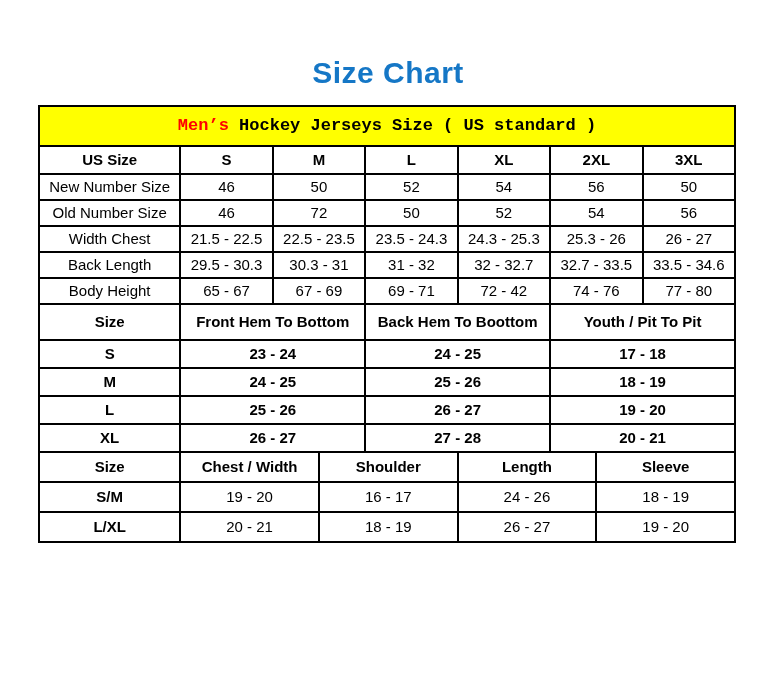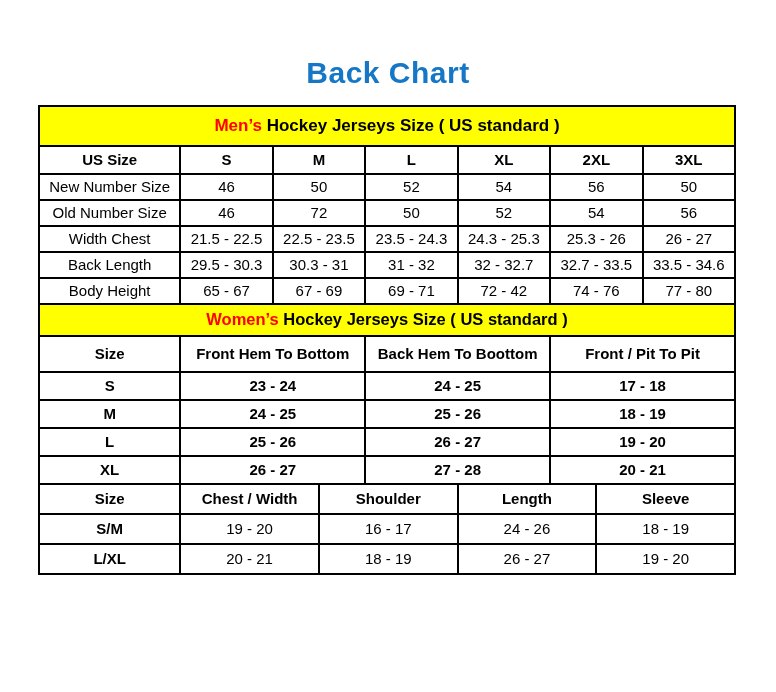--- a/index.html
+++ b/index.html
@@ -24,20 +24,21 @@
     margin: 15px 0 0 38px;
   }
   .banner {
     background: #ffff00;
     border: 2px solid #000;
     text-align: center;
     font-weight: 700;
     font-size: 17px;
     padding: 9px 2px;
     line-height: 1.2;
+    font-family: Liberation Mono, monospace;
   }
   .banner.compact { padding: 5px 2px; font-size: 16.5px; }
   .banner .hl { color: #ff0000; }
   .chart > .banner:not(:first-child) { margin-top: -2px; }
   table.tbl {
     width: 100%;
     border-collapse: collapse;
     table-layout: fixed;
     margin-top: -2px;
   }
@@ -63,21 +64,21 @@
     text-decoration-style: wavy;
     text-decoration-color: #cc0000;
     text-decoration-thickness: 1px;
     text-underline-offset: 3px;
   }
 </style>
 </head>
 <body>
 
 <div class="page">
-  <h1 class="title">Back Chart</h1>
+  <h1 class="title">Size Chart</h1>
 
   <div class="chart">
 
     <div class="banner"><span class="hl">Men’s</span><span> Hockey Jerseys Size ( US standard )</span></div>
 
     <table class="tbl men">
       <colgroup>
           <col class="c-label">
           <col>
           <col>
@@ -139,35 +140,34 @@
           <td>65 - 67</td>
           <td>67 - 69</td>
           <td>69 - 71</td>
           <td>72 - 42</td>
           <td>74 - 76</td>
           <td>77 - 80</td>
         </tr>
       </tbody>
     </table>
 
-    <div class="banner compact"><span class="hl">Women’s</span><span> Hockey Jerseys Size ( US standard )</span></div>
 
     <table class="tbl women">
       <colgroup>
           <col class="c-label">
           <col>
           <col>
           <col>
         </colgroup>
       <thead>
         <tr>
           <th>Size</th>
           <th>Front Hem To Bottom</th>
           <th><span>Back Hem To </span><span class="sq">Boottom</span></th>
-          <th>Front / Pit To Pit</th>
+          <th>Youth / Pit To Pit</th>
         </tr>
       </thead>
       <tbody>
         <tr>
           <td class="lab-bold">S</td>
           <td>23 - 24</td>
           <td>24 - 25</td>
           <td>17 - 18</td>
         </tr>
         <tr>

